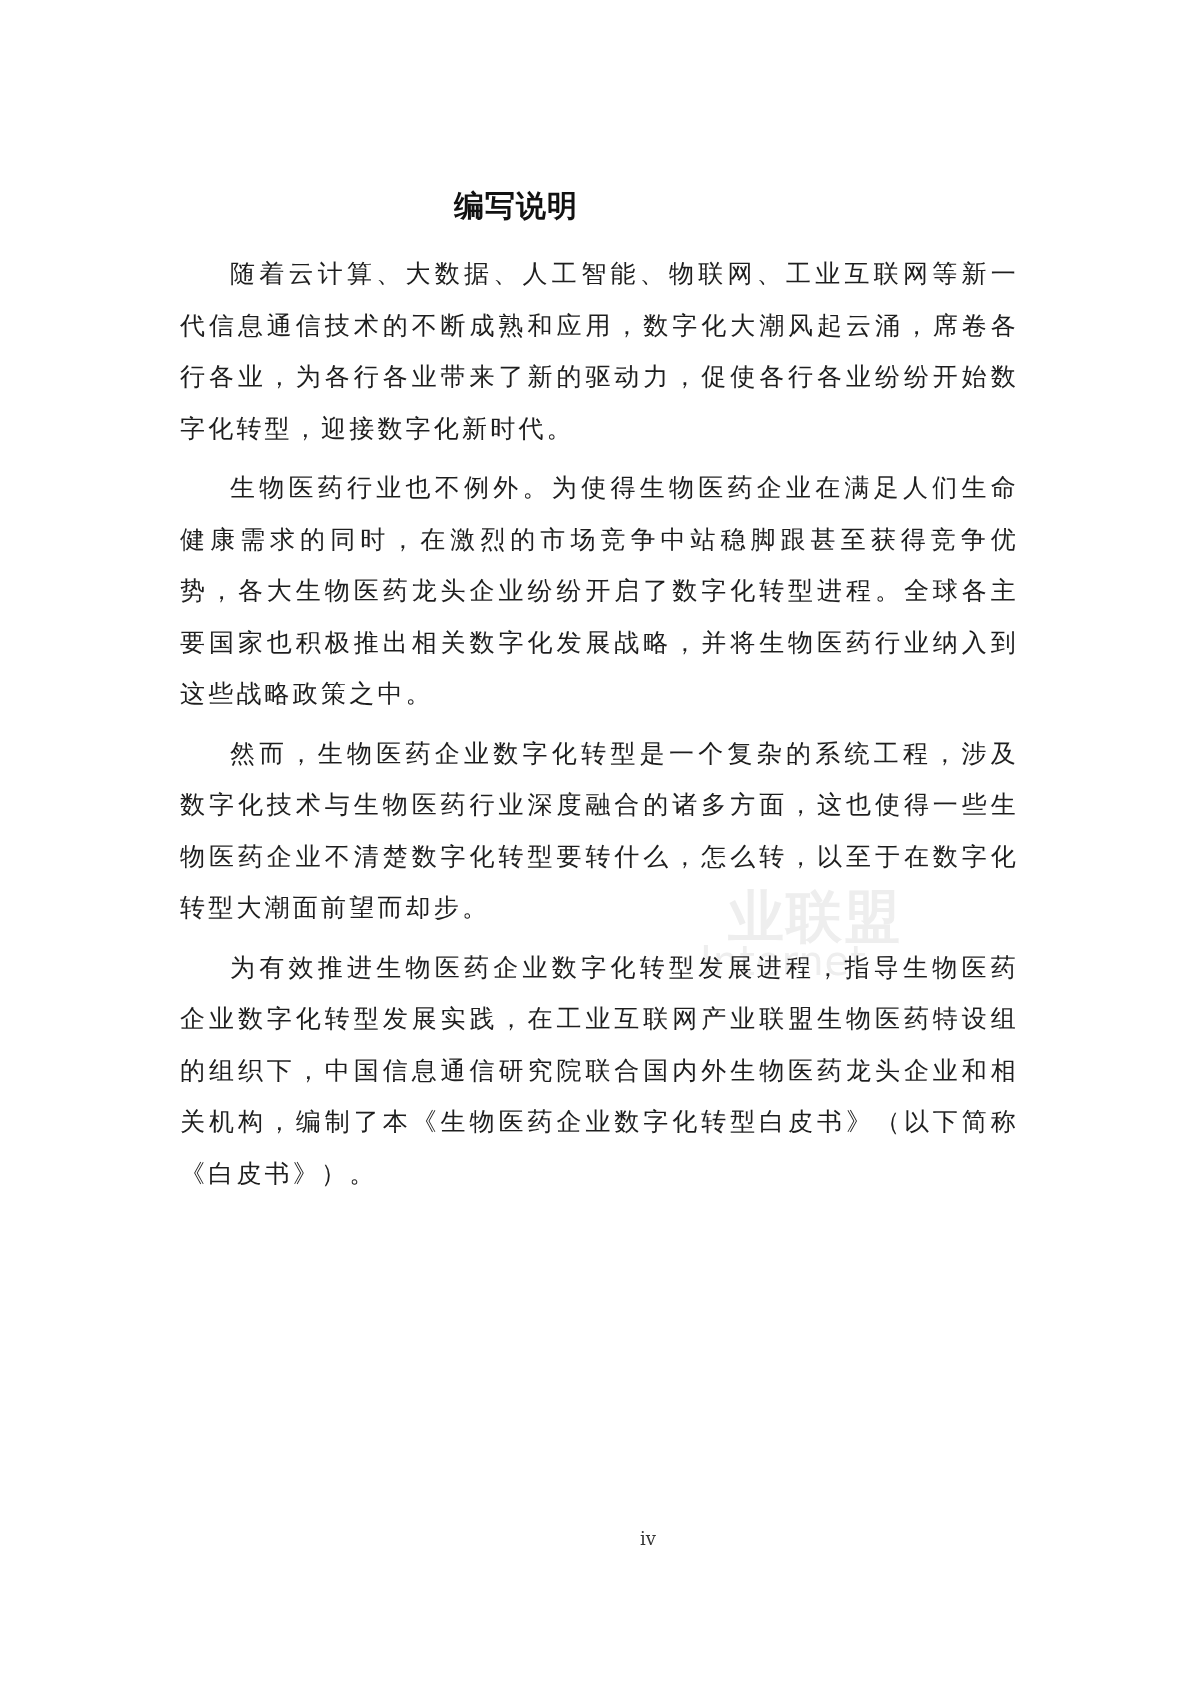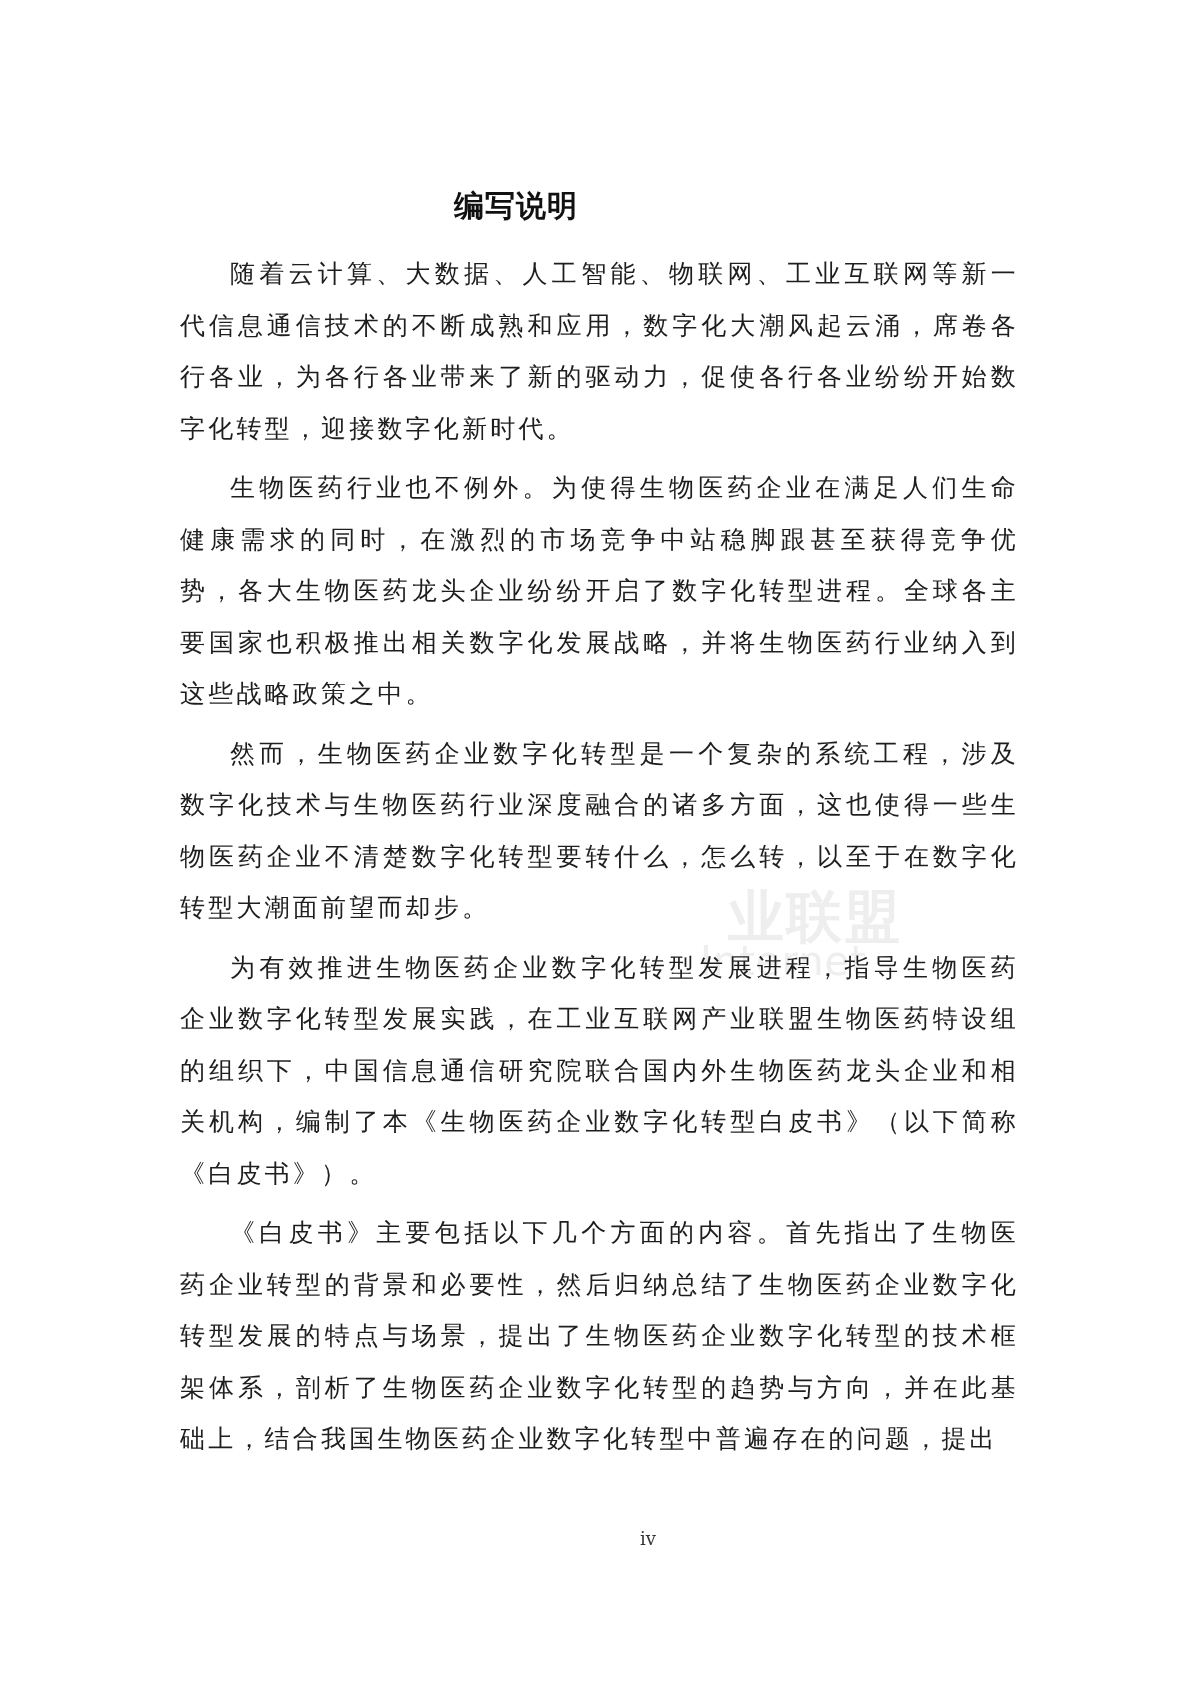--- a/index.html
+++ b/index.html
@@ -97,17 +97,16 @@
     <span class="wm-en">Internet</span>
   </div>
 
   <h1 class="title">编写说明</h1>
 
   <div class="body">
     <p class="para">随着云计算、大数据、人工智能、物联网、工业互联网等新一代信息通信技术的不断成熟和应用，数字化大潮风起云涌，席卷各行各业，为各行各业带来了新的驱动力，促使各行各业纷纷开始数字化转型，迎接数字化新时代。</p>
     <p class="para">生物医药行业也不例外。为使得生物医药企业在满足人们生命健康需求的同时，在激烈的市场竞争中站稳脚跟甚至获得竞争优势，各大生物医药龙头企业纷纷开启了数字化转型进程。全球各主要国家也积极推出相关数字化发展战略，并将生物医药行业纳入到这些战略政策之中。</p>
     <p class="para">然而，生物医药企业数字化转型是一个复杂的系统工程，涉及数字化技术与生物医药行业深度融合的诸多方面，这也使得一些生物医药企业不清楚数字化转型要转什么，怎么转，以至于在数字化转型大潮面前望而却步。</p>
     <p class="para">为有效推进生物医药企业数字化转型发展进程，指导生物医药企业数字化转型发展实践，在工业互联网产业联盟生物医药特设组的组织下，中国信息通信研究院联合国内外生物医药龙头企业和相关机构，编制了本《生物医药企业数字化转型白皮书》（以下简称《白皮书》）。</p>
-    <p class="para">《白皮书》主要包括以下几个方面的内容。首先指出了生物医药企业转型的背景和必要性，然后归纳总结了生物医药企业数字化转型发展的特点与场景，提出了生物医药企业数字化转型的技术框架体系，剖析了生物医药企业数字化转型的趋势与方向，并在此基础上，结合我国生物医药企业数字化转型中普遍存在的问题，提出</p>
   </div>
 
   <div class="page-number">iv</div>
 </div>
 
 </body></html>

